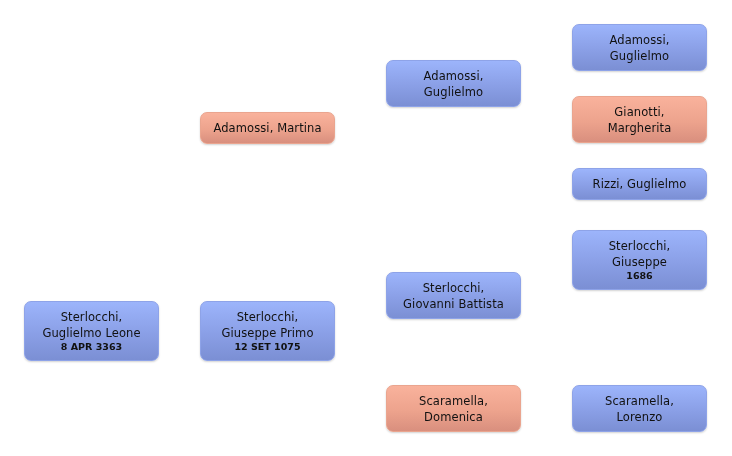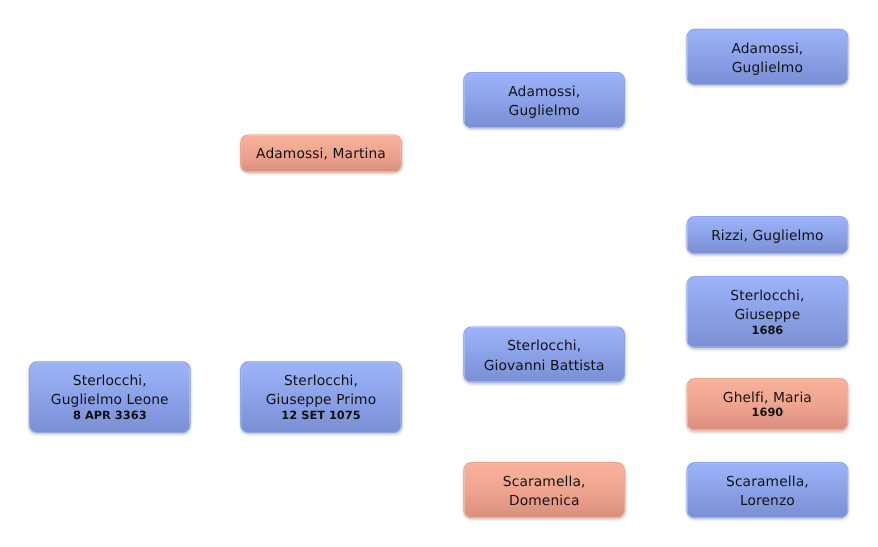--- a/index.html
+++ b/index.html
@@ -60,21 +60,21 @@
   #n-father    { left: 200px; top: 301px; height: 60px; }
   #n-mother    { left: 200px; top: 112px;  height: 32px; }
 
   #n-mf        { left: 386px; top: 60px;  height: 47px; }
   #n-mm        { left: 386px; top: 168px; height: 32px; }
   #n-ff        { left: 386px; top: 272px; height: 47px; }
   #n-fm        { left: 386px; top: 385px; height: 47px; }
 
   #n-mff       { left: 572px; top: 24px;  height: 47px; }
   #n-mfm       { left: 572px; top: 96px;  height: 47px; }
-  #n-mmf       { left: 572px; top: 168px; height: 32px; margin-top: 12px; }
+  #n-mmf       { left: 572px; top: 168px; height: 32px; }
   #n-fff       { left: 572px; top: 230px; height: 60px; }
   #n-ffm       { left: 572px; top: 315px; height: 44px; }
   #n-fmf       { left: 572px; top: 385px; height: 47px; }
 </style>
 </head>
 <body>
 
 <div class="tree">
 
   <div class="node male" id="n-root">
@@ -112,36 +112,37 @@
 Domenica</span>
 
   </div>
 
   <div class="node male" id="n-mff">
     <span class="name">Adamossi,
 Guglielmo</span>
 
   </div>
 
+  <div class="node female" id="n-mfm">
+    <span class="name">Gianotti,
+Margherita</span>
+
+  </div>
 
   <div class="node male" id="n-mmf">
     <span class="name">Rizzi, Guglielmo</span>
 
   </div>
 
   <div class="node male" id="n-fff">
     <span class="name">Sterlocchi,
 Giuseppe</span>
     <span class="date">1686</span>
   </div>
 
-  <div class="node female" id="n-ffm">
-    <span class="name">Ghelfi, Maria</span>
-    <span class="date">1690</span>
-  </div>
 
   <div class="node male" id="n-fmf">
     <span class="name">Scaramella,
 Lorenzo</span>
 
   </div>
 
 </div>
 
 </body></html>

